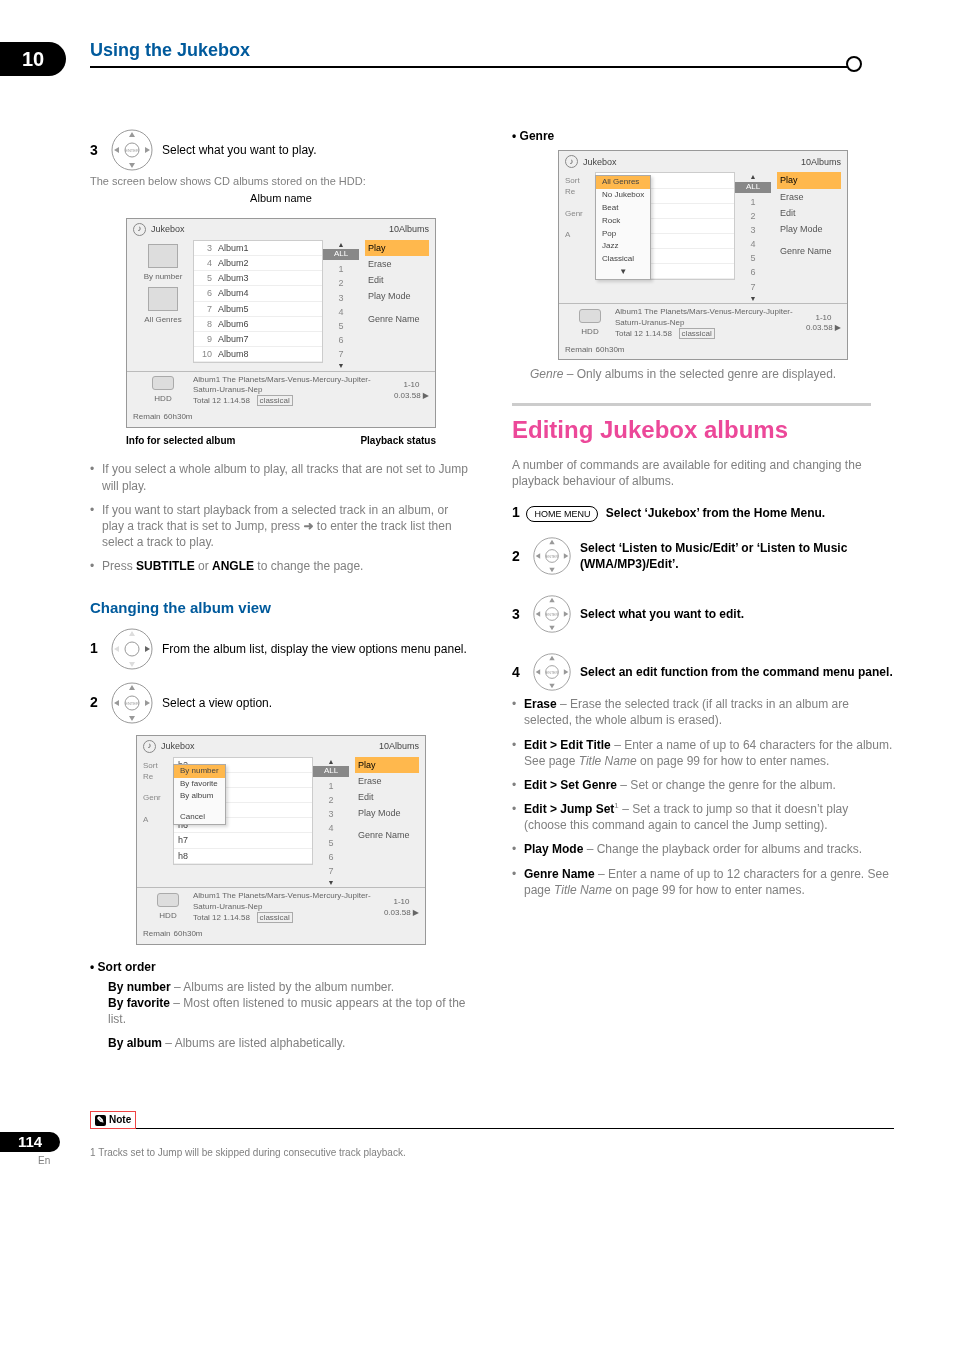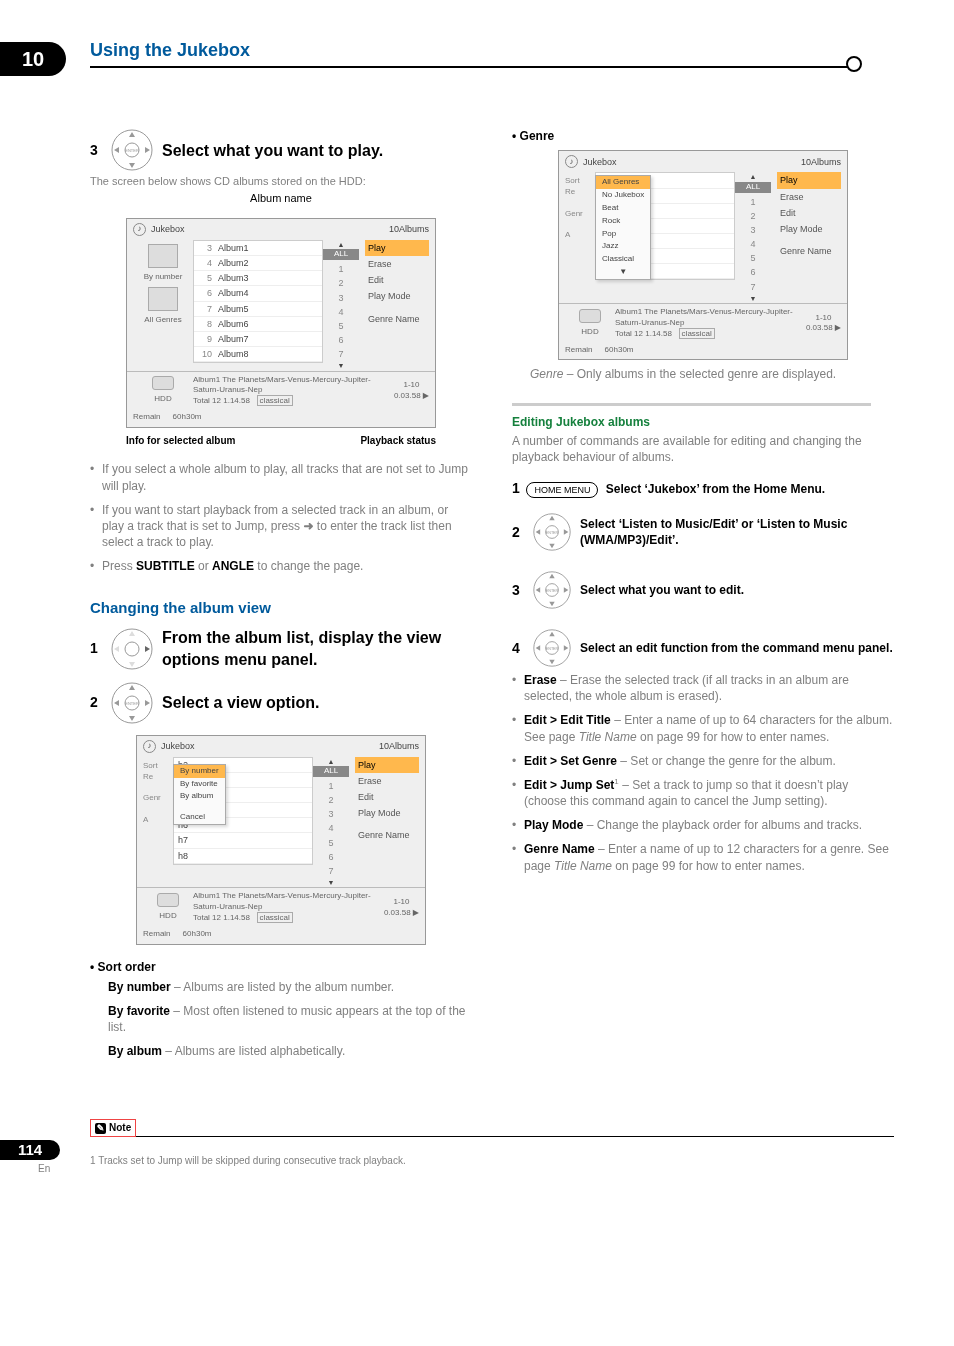--- a/index.html
+++ b/index.html
@@ -8,21 +8,21 @@
 .chapter-badge{position:absolute;left:0;top:42px;background:#000;color:#fff;width:66px;height:34px;border-radius:0 17px 17px 0;display:flex;align-items:center;justify-content:center;font-size:20px;font-weight:bold}
 .top-header{margin-left:90px;margin-right:40px;border-bottom:2px solid #000;padding-bottom:4px;margin-bottom:60px;position:relative}
 .top-header .title{font-weight:bold;font-size:18px;color:#005a9c;display:inline-block}
 .top-header:after{content:"";position:absolute;right:-8px;bottom:-6px;width:12px;height:12px;border:2px solid #000;border-radius:50%;background:#fff}
 .columns{display:flex;gap:40px;margin-left:90px}
 .col{flex:1;min-width:0}
 .step-row{display:flex;align-items:center;gap:8px;margin-bottom:2px}
 .step-num{font-weight:bold;font-size:14px;min-width:12px}
 .dpad{display:inline-block}
 .dpad svg{display:block}
-.step-label,.step-label-b{font-weight:bold;font-size:16px}
+.step-label,.step-label-b{font-weight:normal;font-size:12px}
 .gray-text{color:#808080}
 .gray-text.sm{font-size:11px;margin-bottom:2px}
 .ui-image{margin:12px auto 0;background:#efefef;border:1px solid #999;width:310px;font-size:9px;color:#444}
 .ui-top{display:flex;align-items:center;gap:5px;padding:4px 6px}
 .ui-top .icon{width:13px;height:13px;border:1px solid #888;border-radius:50%;display:flex;align-items:center;justify-content:center;font-size:8px}
 .ui-body{display:flex;padding:0 6px 0 6px}
 .ui-left{width:60px;display:flex;flex-direction:column;align-items:center;gap:4px;padding:4px 0;font-size:8px;color:#666}
 .ui-left .thumb{width:30px;height:24px;background:#ddd;border:1px solid #aaa}
 .ui-left .thumb.hdd{width:22px;height:14px;border-radius:3px}
 .ui-mid{flex:1}
@@ -32,29 +32,29 @@
 .ui-nums{width:36px}
 .ui-nums .all{background:#888;color:#fff;text-align:center;font-size:8px;margin-bottom:2px}
 .ui-nums .tri{font-size:7px;text-align:center}
 .ui-nums .c{text-align:center;padding:1px 0;color:#888}
 .ui-menu{width:70px;padding-left:6px}
 .ui-menu .m{padding:2px 3px;color:#555}
 .ui-menu .m:first-child{background:#ffb84d;color:#000}
 .ui-bottom{border-top:1px solid #bbb;padding:3px 6px;display:flex;font-size:8px;color:#666;align-items:center}
 .ui-bottom .l{flex:1}
 .ui-bottom .r{text-align:center}
-.ui-status{display:flex;gap:12px;padding:2px 6px 4px;font-size:8px;color:#666}
+.ui-status{display:flex;gap:3px;padding:2px 6px 4px;font-size:8px;color:#666}
 .caption-row{display:flex;justify-content:space-between;width:310px;margin:6px auto 0;font-weight:bold;font-size:10px}
 .album-label{text-align:center;font-weight:normal;font-size:11px;margin-bottom:2px;margin-top:2px}
 .bullets{list-style:none;margin-top:14px}
 .bullets>li{position:relative;padding-left:12px;margin-bottom:8px;color:#808080}
 .bullets>li:before{content:"•";position:absolute;left:0;color:#808080}
 .arrow{font-family:Arial;font-weight:bold}
 .subhead-blue{color:#005a9c;font-weight:bold;font-size:15px;margin-top:24px;margin-bottom:8px}
-.subhead-black-big{font-size:12px;font-weight:bold;color:#15803d;margin-bottom:3px}
+.subhead-black-big{font-size:24px;font-weight:bold;color:#ec4899;margin-bottom:11px}
 .bullet-h{font-weight:bold;font-size:12px;margin-top:14px;margin-bottom:4px}
 .bullet-h:before{content:"• ";font-weight:bold}
 .indent{margin-left:18px;color:#808080}
 b.k{color:#000;font-weight:bold}
 .home-btn{display:inline-block;border:1px solid #000;border-radius:10px;padding:1px 7px;font-size:9px;vertical-align:middle;margin-right:4px}
 .popup{position:absolute;background:#fafafa;border:1px solid #aaa;font-size:8px;box-shadow:2px 2px 3px rgba(0,0,0,.15)}
 .popup .p{padding:1px 6px}
 .note-box{margin-top:60px;margin-left:90px}
 .note-tag{display:inline-block;background:#fff;border:1px solid #ef4444;padding:1px 4px;font-size:10px;font-weight:bold}
 .note-tag .icn{display:inline-block;width:11px;height:11px;background:#000;color:#fff;border-radius:2px;text-align:center;font-size:9px;line-height:11px;margin-right:3px}
@@ -303,21 +303,21 @@
       <div class="p" style="background:#ffb84d">By number</div>
       <div class="p">By favorite</div>
       <div class="p">By album</div>
       <div style="height:8px"></div>
       <div class="p">Cancel</div>
     </div>
   </div>
 
   <div class="bullet-h">Sort order</div>
   <div class="indent"><b class="k">By number</b><span> – Albums are listed by the album number.</span></div>
-  <div class="indent" style="margin-top:8px"><b class="k">By favorite</b><span> – Most often listened to music appears at the top of the list.</span></div>
+  <div class="indent" style="margin-top:0"><b class="k">By favorite</b><span> – Most often listened to music appears at the top of the list.</span></div>
   <div class="indent" style="margin-top:8px"><b class="k">By album</b><span> – Albums are listed alphabetically.</span></div>
 </div>
 
 <div class="col">
   <div class="bullet-h" style="margin-top:0">Genre</div>
 
   <div class="ui-image small" style="position:relative;margin-top:6px">
     <div class="ui-top">
             <span class="icon">♪</span>
             <span>Jukebox</span>

